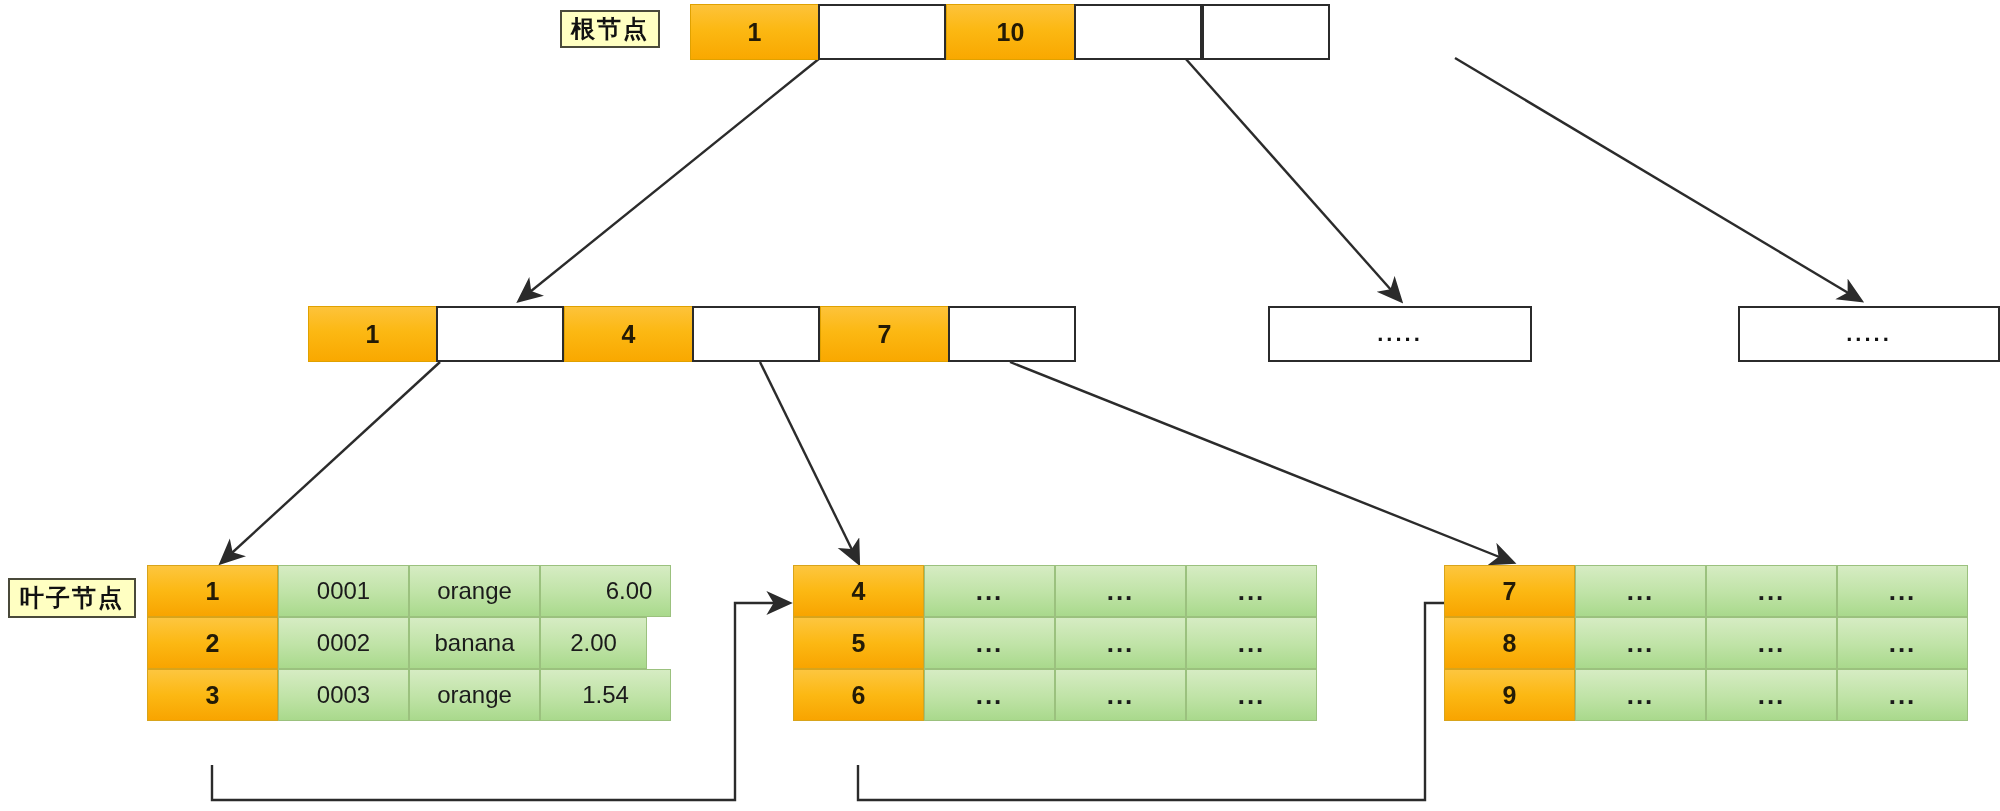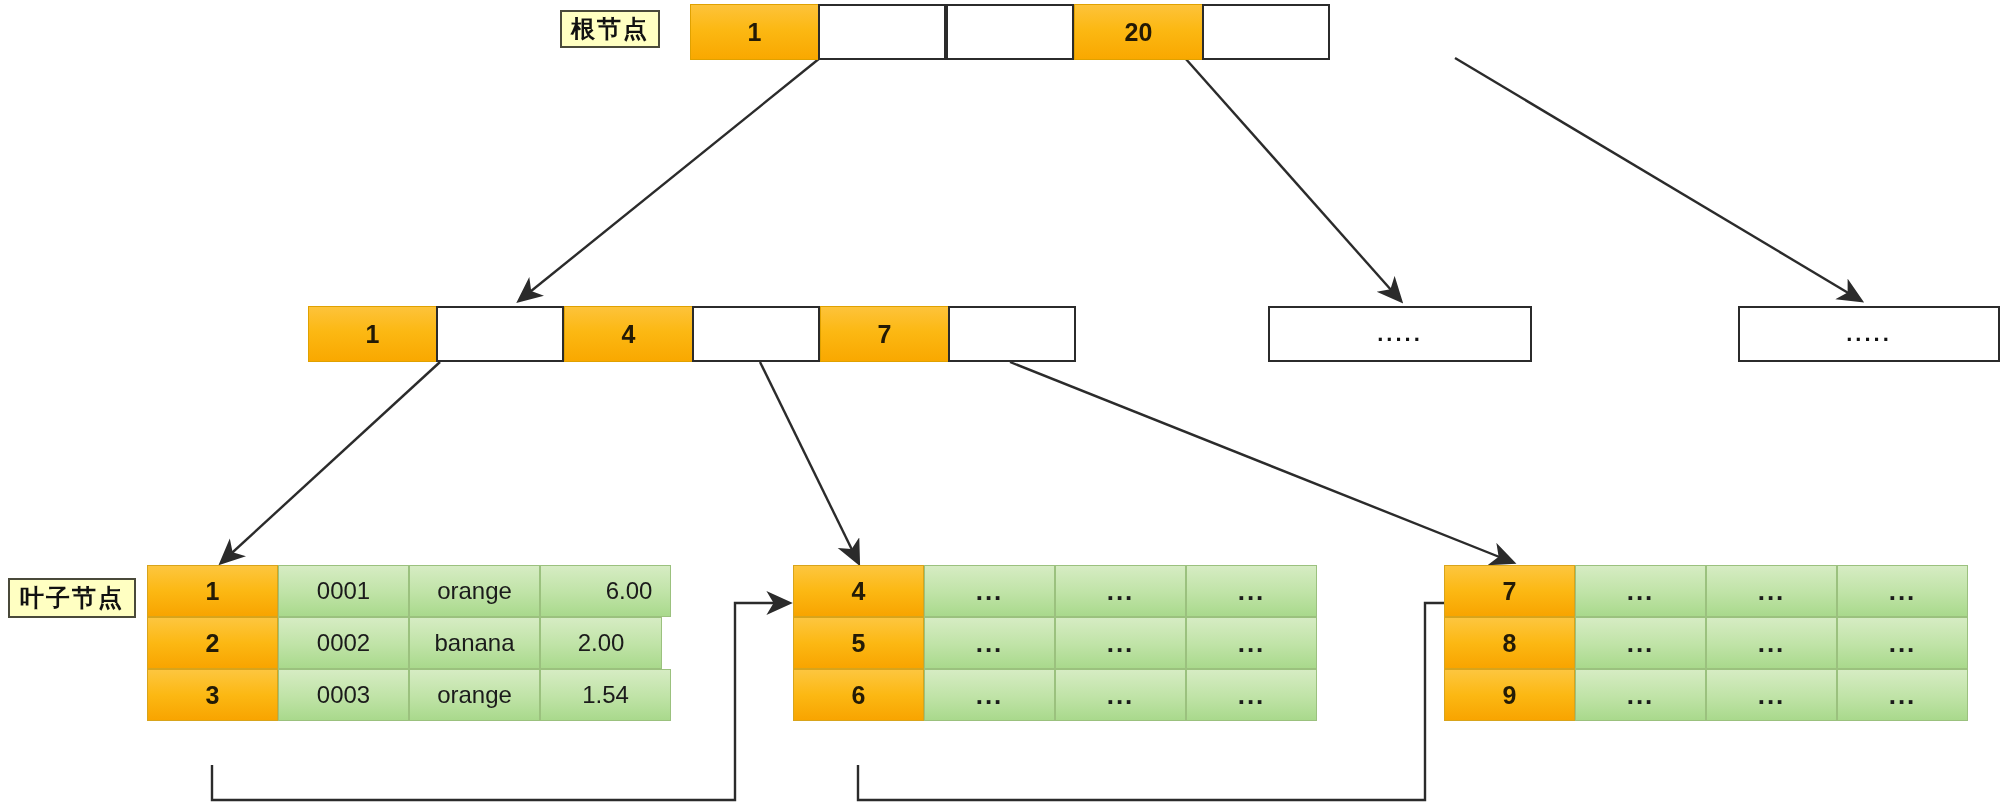--- a/index.html
+++ b/index.html
@@ -135,22 +135,22 @@
 
     <path d="M 858 765 L 858 800 L 1425 800 L 1425 603 L 1478 603" fill="none" stroke="#2b2b2b" stroke-width="2.4" marker-end="url(#ah)"></path>
   </svg>
 
   <div class="tag" style="left:560px;top:10px;width:100px;height:38px;">根节点</div>
   <div class="tag" style="left:8px;top:578px;width:128px;height:40px;">叶子节点</div>
 
   <div class="node" id="root-node" style="left:690px;top:4px;height:56px;">
     <div class="cell idx-key" style="width:128px;height:56px;">1</div>
     <div class="cell idx-ptr" style="width:128px;height:56px;"></div>
-    <div class="cell idx-ptr" style="width:128px;height:56px;"></div>
-    <div class="cell idx-key" style="width:128px;height:56px;">20</div>
+    <div class="cell idx-key" style="width:128px;height:56px;">10</div>
+    <div class="cell idx-ptr" style="width:128px;height:56px;"></div>
     <div class="cell idx-ptr" style="width:128px;height:56px;"></div>
   </div>
 
   <div class="node" id="branch-node" style="left:308px;top:306px;height:56px;">
     <div class="cell idx-key" style="width:128px;height:56px;">1</div>
     <div class="cell idx-ptr" style="width:128px;height:56px;"></div>
     <div class="cell idx-key" style="width:128px;height:56px;">4</div>
     <div class="cell idx-ptr" style="width:128px;height:56px;"></div>
     <div class="cell idx-key" style="width:128px;height:56px;">7</div>
     <div class="cell idx-ptr" style="width:128px;height:56px;"></div>
@@ -163,21 +163,21 @@
     <div class="leaf-row">
       <div class="leaf-key" style="width:131px;">1</div>
       <div class="leaf-cell" style="width:131px;">0001</div>
       <div class="leaf-cell" style="width:131px;">orange</div>
       <div class="leaf-cell" style="width:131px;padding-left:47px;">6.00</div>
     </div>
     <div class="leaf-row">
       <div class="leaf-key" style="width:131px;">2</div>
       <div class="leaf-cell" style="width:131px;">0002</div>
       <div class="leaf-cell" style="width:131px;">banana</div>
-      <div class="leaf-cell" style="width:122px;">2.00</div>
+      <div class="leaf-cell" style="width:107px;">2.00</div>
     </div>
     <div class="leaf-row">
       <div class="leaf-key" style="width:131px;">3</div>
       <div class="leaf-cell" style="width:131px;">0003</div>
       <div class="leaf-cell" style="width:131px;">orange</div>
       <div class="leaf-cell" style="width:131px;">1.54</div>
     </div>
   </div>
 
   <div class="leaf" style="left:793px;top:565px;">

